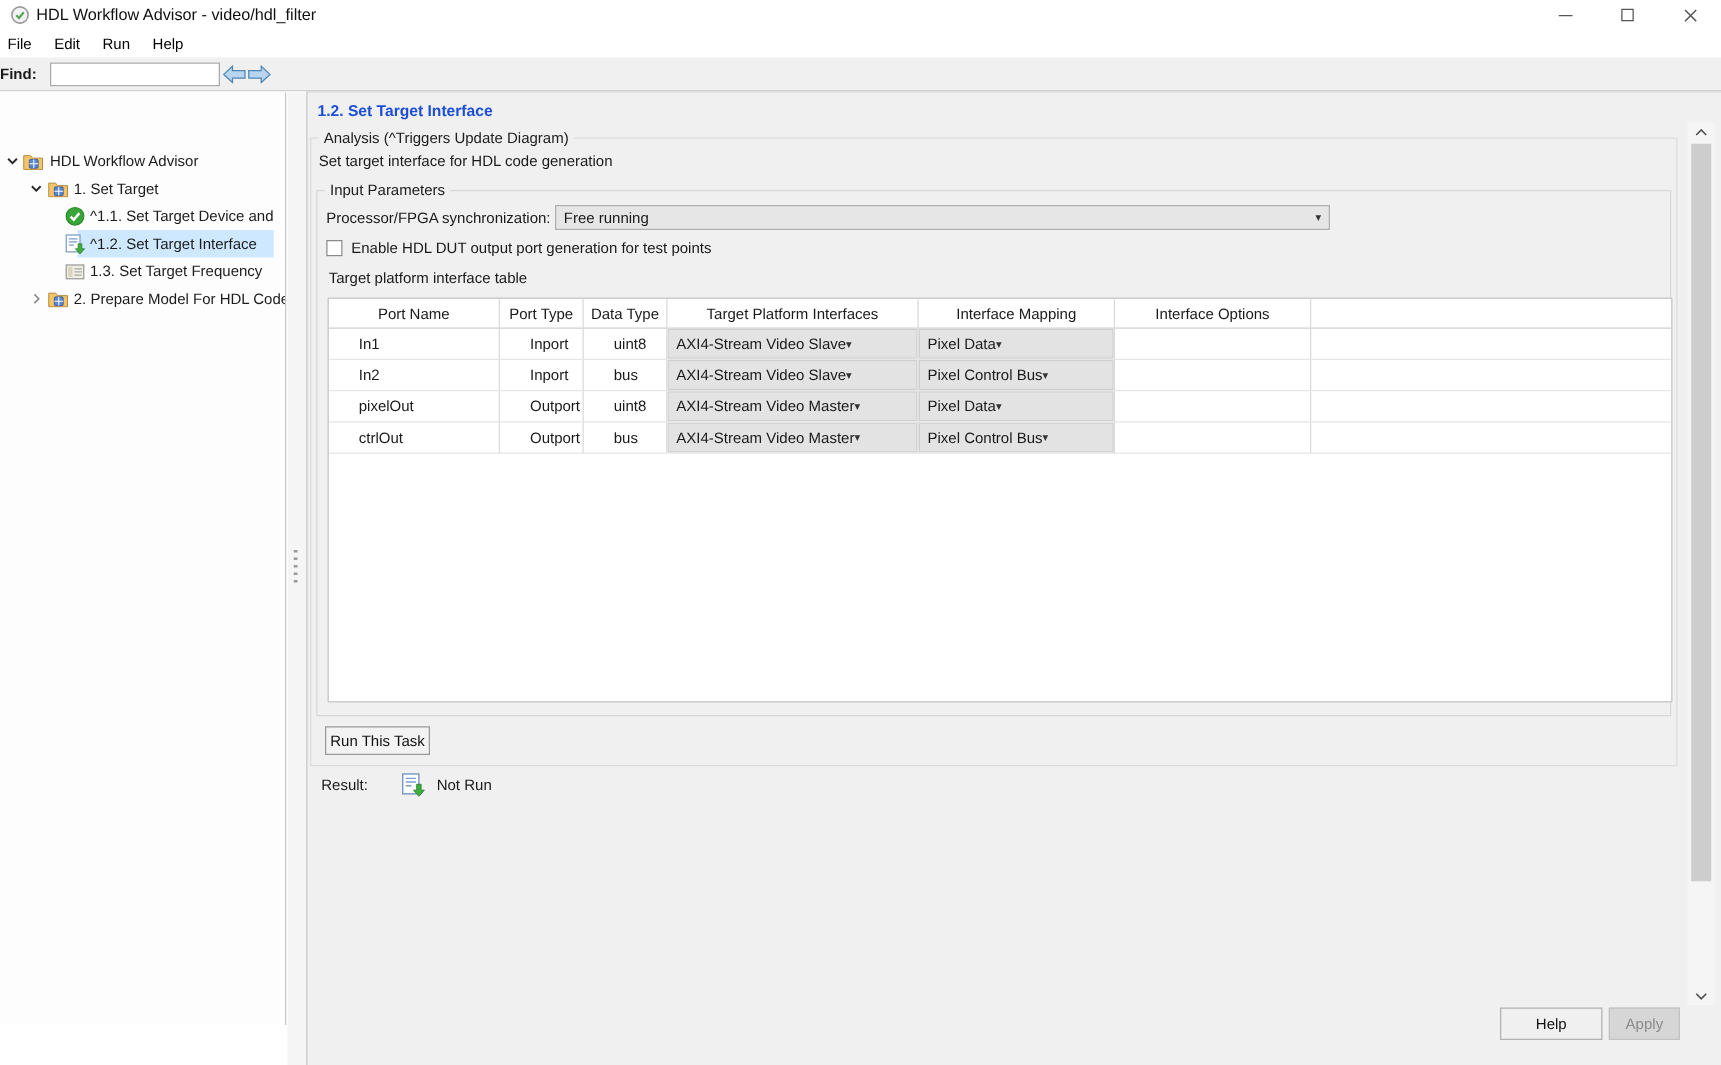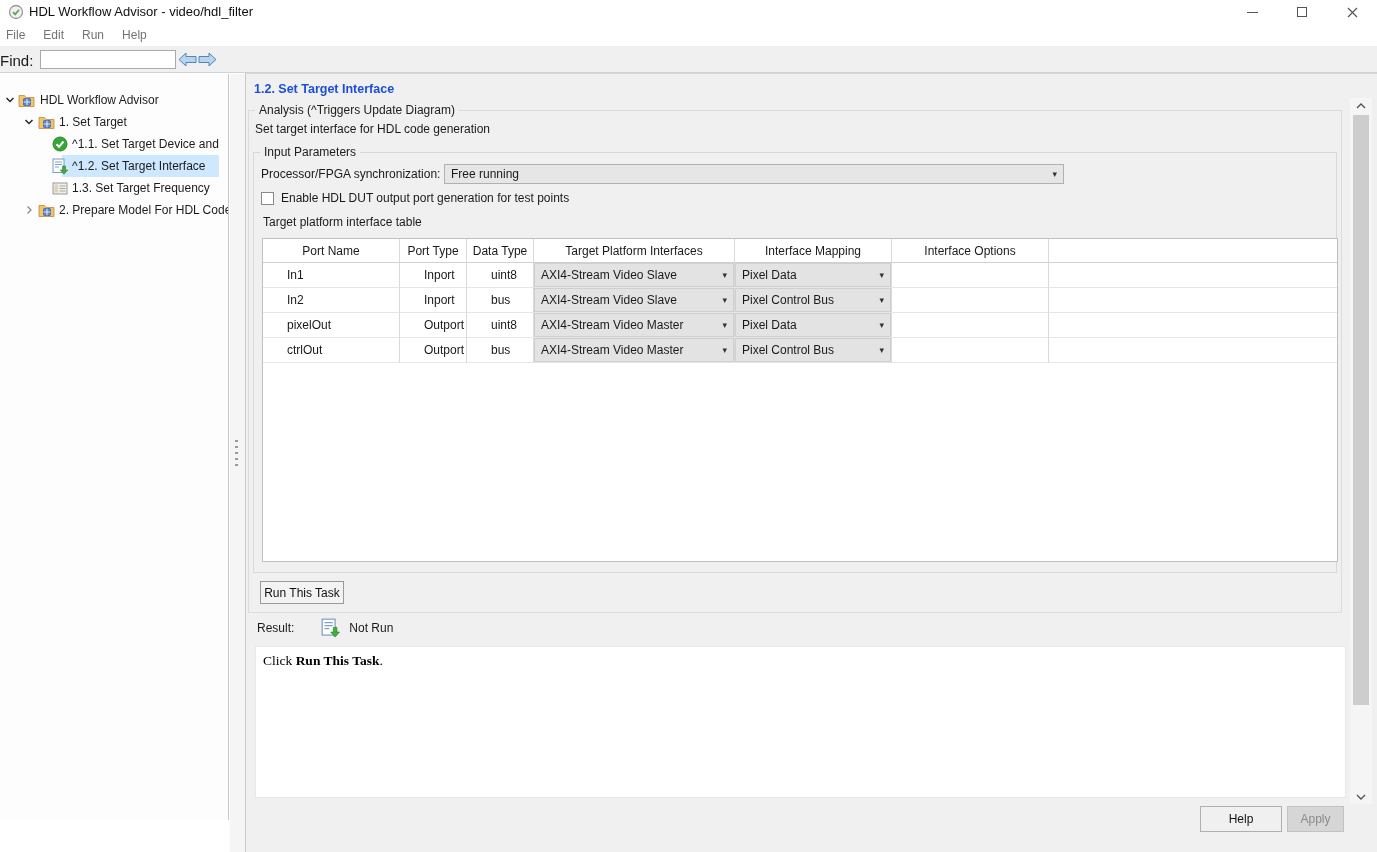--- a/index.html
+++ b/index.html
@@ -17,35 +17,35 @@
   .titlebar { position:absolute; left:0; top:0; width:100%; height:24px; background:#fff; }
   .app-icon { position:absolute; left:8px; top:4px; width:16px; height:16px; }
   .title-text { position:absolute; left:29px; top:4px; font-size:13px; color:#101010; white-space:nowrap; }
   .win-controls { position:absolute; right:0; top:0; height:24px; display:flex; }
   .win-btn { width:50px; height:24px; display:flex; align-items:center; justify-content:center; cursor:default; }
   .min-glyph { width:11px; height:0; border-top:1px solid #555; display:block; }
   .max-glyph { width:10px; height:10px; border:1px solid #555; display:block; }
 
   
   .menubar { position:absolute; left:0; top:24px; width:100%; height:22px; background:#fff; display:flex; align-items:center; }
-  .menu-item { padding:2px 9px; color:#737373; }
+  .menu-item { padding:2px 9px; color:#000000; }
   .menu-item:first-child { padding-left:6px; }
 
   
   .findbar { position:absolute; left:0; top:46px; width:100%; height:27px; background:#f0f0f0; border-bottom:1px solid #d2d2d2; }
-  .find-label { position:absolute; left:0; top:6px; font-weight:normal; font-size:15px; }
+  .find-label { position:absolute; left:0; top:6px; font-weight:bold; font-size:12px; }
   .find-combo { position:absolute; left:40px; top:4px; width:136px; height:19px; background:#fff; border:1px solid #aaa; display:flex; align-items:center; }
   .find-input { flex:1; border:none; outline:none; height:15px; font-size:12px; padding:0 3px; background:transparent; font-family:"Liberation Sans",sans-serif; }
   .combo-chev { width:14px; height:100%; display:flex; align-items:center; justify-content:center; }
   .find-arrow-btn { position:absolute; top:3px; width:20px; height:20px; display:flex; align-items:center; justify-content:center; background:transparent; border:none; }
   .find-back { left:177px; } .find-fwd { left:197px; }
 
   
   .tree-panel { position:absolute; left:0; top:74px; width:229px; height:746px; background:#fdfdfd; border-right:1px solid #c8c8c8; overflow:hidden; }
-  .tree-row { position:absolute; left:0; width:229px; height:22px; display:flex; align-items:center; white-space:nowrap; }
+  .tree-row { position:absolute; left:0; width:229px; height:22px; display:flex; align-items:center; white-space:nowrap;margin-top:29px; }
   .tree-chev { position:absolute; width:12px; height:12px; display:flex; align-items:center; justify-content:center; }
   .tree-icon { position:absolute; width:18px; height:16px; display:flex; align-items:center; justify-content:center; }
   .tree-label { position:absolute; top:4px; font-size:12px; color:#1c1c1c; }
   .tree-sel { position:absolute; left:62px; width:157px; height:22px; background:#cde8ff; }
   .d0 .tree-chev{left:4px}  .d0 .tree-icon{left:17px}  .d0 .tree-label{left:40px}
   .d1 .tree-chev{left:23px} .d1 .tree-icon{left:37px}  .d1 .tree-label{left:59px}
   .d2 .tree-icon{left:51px} .d2 .tree-label{left:72px}
 
   
   .splitter { position:absolute; left:230px; top:74px; width:15px; height:778px; background:#f5f5f5; }
@@ -77,21 +77,21 @@
   .ptable { position:absolute; left:16px; top:164px; width:1076px; height:324px; background:#fff; border:1px solid #bfbfbf; overflow:hidden; }
   .trow { display:flex; width:100%; }
   .thead { height:24px; }
   .tdata { height:25px; }
   .td { border-right:1px solid #dadada; border-bottom:1px solid #e6e6e6; display:flex; align-items:center; padding:0 24px; font-size:12px; overflow:hidden; white-space:nowrap; }
   .thead .td { justify-content:center; border-bottom:1px solid #d0d0d0; padding:0 2px; }
   .c-name{width:137px} .c-type{width:67px} .c-dtype{width:67px}
   .c-iface{width:201px; padding:0;} .c-map{width:157px; padding:0;} .c-opt{width:157px}
   .c-fill{flex:1; border-right:none;}
   .thead .c-iface,.thead .c-map{padding:0 2px;}
-  .cell-dd { width:100%; height:100%; background:#e3e3e3; border:1px solid #cfcfcf; display:flex; align-items:center; justify-content:space-between; padding:0 6px; }
+  .cell-dd { width:100%; height:100%; background:#e3e3e3; border:1px solid #cfcfcf; display:flex; align-items:center; padding:0 6px; }
 
   
   .run-btn { position:absolute; left:14px; top:507px; width:84px; height:23px; background:#f3f3f3; border:1px solid #9a9a9a; font-size:12px; font-family:"Liberation Sans",sans-serif; color:#111; display:flex; align-items:center; justify-content:center; }
   .result-row { position:absolute; left:11px; top:543px; height:22px; display:flex; align-items:center; }
   .result-label { font-size:12px; }
   .result-icon { margin-left:27px; width:20px; height:20px; }
   .result-value { margin-left:8px; font-size:12px; }
 
   .output-box { position:absolute; left:9px; top:572px; width:1091px; height:152px; background:#fff; border:1px solid #e8e8e8; font-family:"Liberation Serif", serif; font-size:13.5px; padding:6px 7px; color:#000; }
 
@@ -384,23 +384,20 @@
       <span class="result-icon">
         <svg width="20" height="20" viewBox="0 0 17 17">
           <rect x="1" y="1" width="11" height="13.5" fill="#fff" stroke="#7a9cc4"></rect>
           <path d="M3 4 h7 M3 6.5 h7 M3 9 h4" stroke="#7aa0cc" stroke-width="1"></path>
           <path d="M10.5 8 h3 v4 h2.2 L12 16.2 L8.3 12 h2.2 Z" fill="#3fae3f" stroke="#2d7f2d" stroke-width="0.6"></path>
         </svg>
       </span>
       <span class="result-value">Not Run</span>
     </div>
 
-    <div class="output-box">
-      <span>Click </span><b>Run This Task</b><span>.</span>
-    </div>
 
     <button class="footer-btn help-btn">Help</button>
     <button class="footer-btn apply-btn">Apply</button>
 
     <div class="vscroll">
       <span class="vs-arrow vs-up">
         <svg width="10" height="6" viewBox="0 0 10 6">
             <polyline points="1,5 5,1 9,5" fill="none" stroke="#505050" stroke-width="1.3"></polyline>
           </svg>
       </span>

